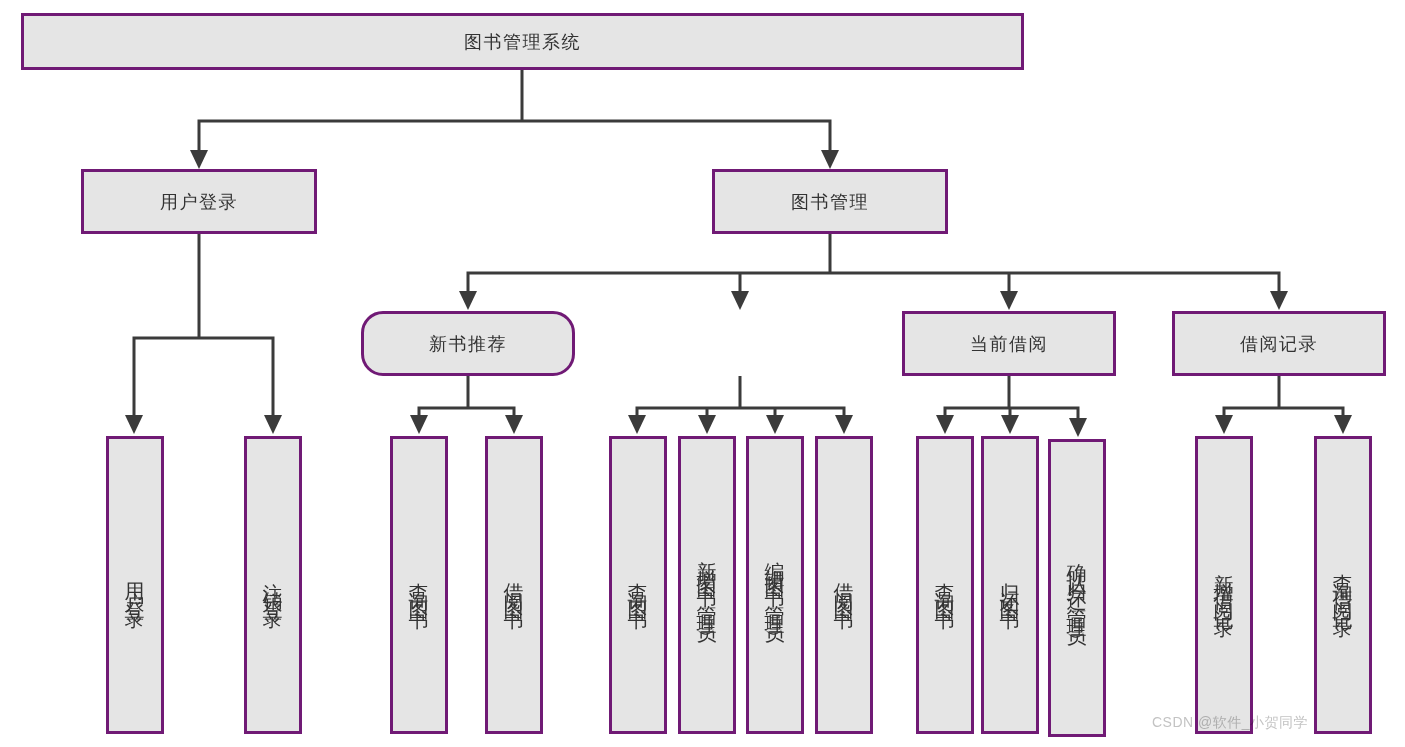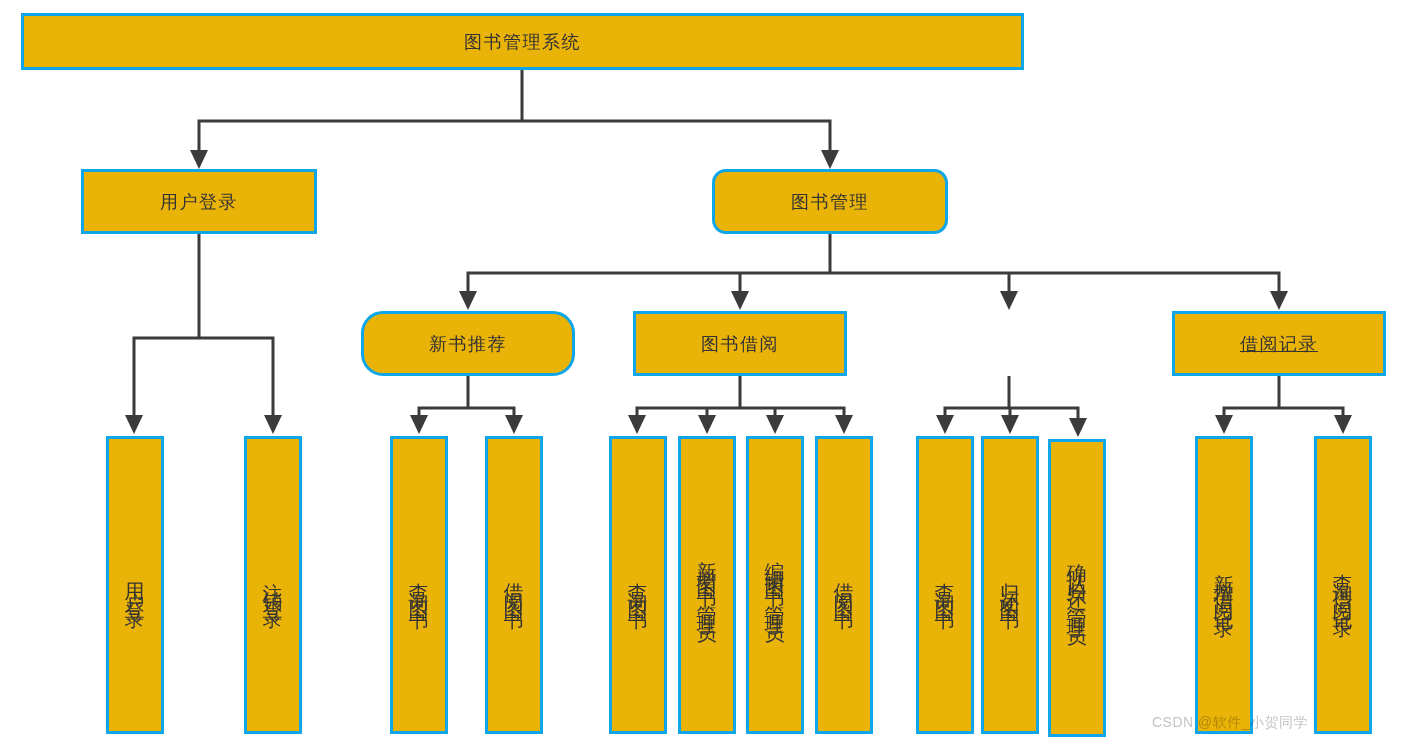--- a/index.html
+++ b/index.html
@@ -7,22 +7,22 @@
     position: relative;
     width: 1405px;
     height: 747px;
     background: #ffffff;
     overflow: hidden;
     font-family: "Liberation Sans", "DejaVu Sans", sans-serif;
   }
   .node {
     position: absolute;
     box-sizing: border-box;
-    border: 3px solid #0ea5e9;
-    background: #eab308;
+    border: 3px solid #701a75;
+    background: #e5e5e5;
     display: flex;
     align-items: center;
     justify-content: center;
     color: #333333;
     z-index: 2;
   }
   .node .hlabel {
     font-size: 18px;
     letter-spacing: 1.5px;
     white-space: nowrap;
@@ -90,31 +90,31 @@
     </g>
   </svg>
 
   <div class="node" style="left:21px; top:13px; width:1003px; height:57px;">
     <span class="hlabel">图书管理系统</span>
   </div>
 
   <div class="node" style="left:81px; top:169px; width:236px; height:65px;">
     <span class="hlabel">用户登录</span>
   </div>
-  <div class="node" style="left:712px; top:169px; width:236px; height:65px;border-radius:14px;">
+  <div class="node" style="left:712px; top:169px; width:236px; height:65px;">
     <span class="hlabel">图书管理</span>
   </div>
 
   <div class="node" style="left:361px; top:311px; width:214px; height:65px;border-radius:22px;">
     <span class="hlabel">新书推荐</span>
   </div>
-  <div class="node" style="left:633px; top:311px; width:214px; height:65px;">
-    <span class="hlabel">图书借阅</span>
+  <div class="node" style="left:902px; top:311px; width:214px; height:65px;">
+    <span class="hlabel">当前借阅</span>
   </div>
-  <div class="node" style="left:1172px; top:311px; width:214px; height:65px;text-decoration:underline;">
+  <div class="node" style="left:1172px; top:311px; width:214px; height:65px;">
     <span class="hlabel">借阅记录</span>
   </div>
 
   <div class="node" style="left:106px; top:436px; width:58px; height:298px;">
     <span class="vlabel">用户登录</span>
   </div>
   <div class="node" style="left:244px; top:436px; width:58px; height:298px;">
     <span class="vlabel">注销登录</span>
   </div>
 

